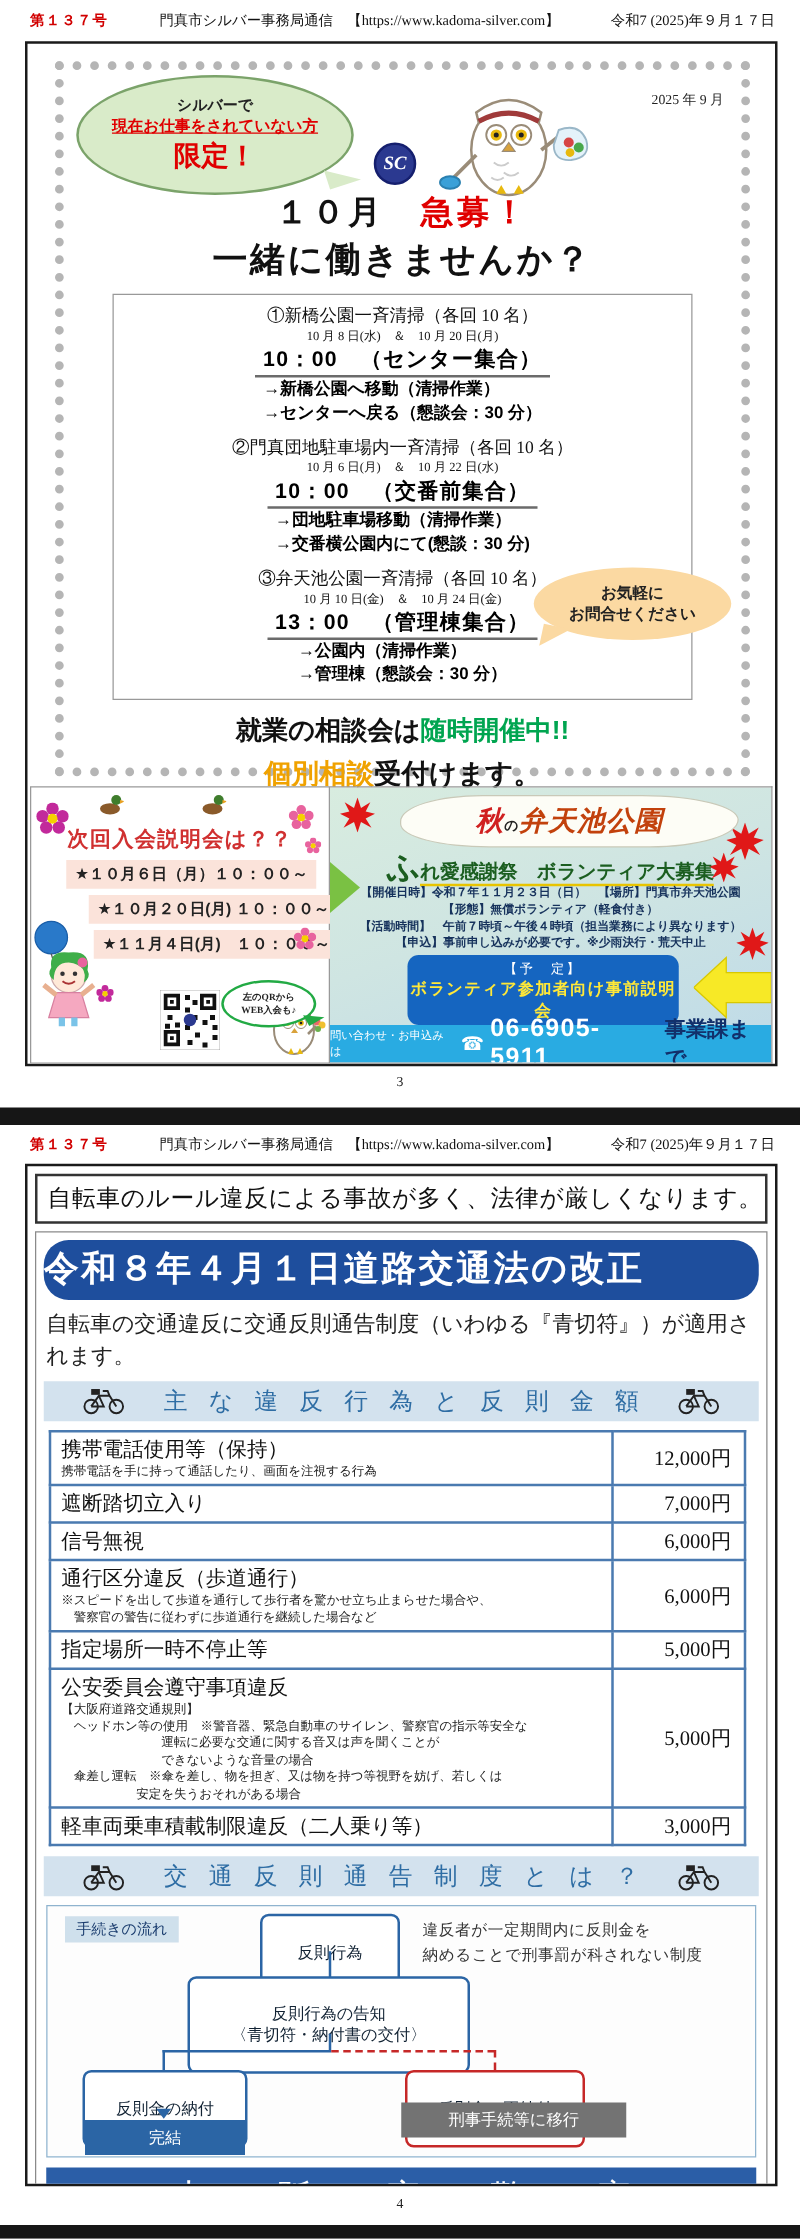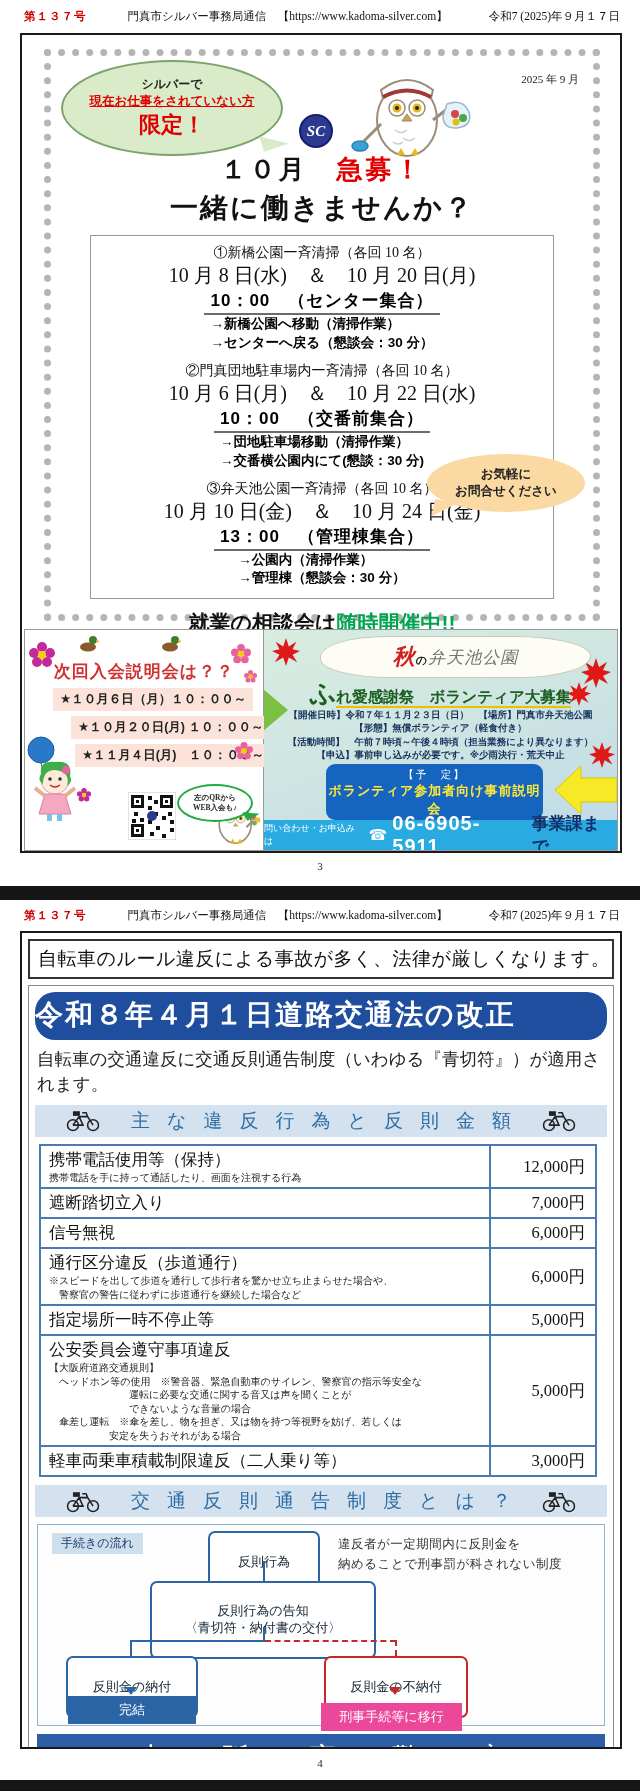--- a/index.html
+++ b/index.html
@@ -22,21 +22,21 @@
   .bg3 { font-size:22px; font-weight:bold; color:#e00000; }
   .sc-logo { position:absolute; left:248px; top:58px; width:34px; height:34px; border-radius:50%; background:#2b3990; color:#fff; font-style:italic; font-weight:bold; font-size:15px; display:flex; align-items:center; justify-content:center; border:2px solid #151f6e; }
   .owl-big { position:absolute; left:292px; top:6px; }
   .flyer-date { position:absolute; right:14px; top:16px; font-size:11px; color:#222; }
   .flyer-title { font-size:26px; font-weight:bold; letter-spacing:3px; color:#111; }
   .flyer-title .red { color:#e00000; }
   .flyer-subtitle { font-size:28px; font-weight:bold; color:#111; letter-spacing:2px; margin-top:2px; }
   .jobs-box { width:464px; margin:8px auto 0; border:1px solid #999; padding:8px 4px 10px; }
   .job { margin-bottom:9px; }
   .job .heading { font-size:14px; color:#111; }
-  .job .dates { font-size:20px; color:#111; }
+  .job .dates { font-size:10px; color:#111; }
   .job .time { display:inline-block; font-size:17px; font-weight:bold; letter-spacing:1px; border-bottom:2.5px solid #6b6b6b; padding:0 6px 1px; }
   .job .steps { display:inline-block; text-align:left; font-size:13.5px; font-weight:bold; line-height:1.4; white-space:pre-line; }
   .bubble-orange { position:absolute; right:8px; top:398px; width:158px; height:58px; background:#fbd9a2; border-radius:50%; display:flex; flex-direction:column; justify-content:center; align-items:center; z-index:2; font-size:12.5px; font-weight:bold; color:#222; }
   .bubble-orange:after { content:""; position:absolute; left:6px; bottom:-7px; width:0; height:0; border-style:solid; border-width:18px 22px 0 0; border-color:#fbd9a2 transparent transparent transparent; transform:rotate(12deg); }
   .consult1 { margin-top:10px; font-size:21px; font-weight:bold; color:#111; }
   .consult1 .green { color:#00a550; }
   .consult2 { margin-top:6px; font-size:22px; font-weight:bold; color:#111; }
   .consult2 .orange { color:#f0a200; }
   .worktypes { margin-top:5px; font-size:12.5px; font-weight:bold; color:#111; }
   .apply { margin-top:10px; font-size:14.5px; font-weight:bold; color:#1a78c8; }
@@ -49,21 +49,21 @@
   .girl { position:absolute; left:0; top:92px; }
   .qr { position:absolute; left:103px; top:162px; }
   .bubble-qr { position:absolute; left:152px; top:154px; width:76px; height:38px; background:#fff; border:2px solid #22aa44; border-radius:50%; display:flex; flex-direction:column; justify-content:center; align-items:center; font-size:7.5px; font-weight:bold; color:#222; z-index:2; }
   .bubble-qr:after { content:""; position:absolute; right:-7px; bottom:2px; width:0; height:0; border-style:solid; border-width:10px 0 0 14px; border-color:transparent transparent transparent #22aa44; transform:rotate(-30deg); }
   .owl-small { position:absolute; right:0; top:162px; }
 
   .rightpanel { position:relative; flex:1; border:1px solid #999; border-left:none; background:linear-gradient(160deg,#d8ecdf 0%,#cfe5e2 45%,#bedae8 100%); overflow:hidden; }
   .cloud { position:absolute; left:56px; right:26px; top:6px; height:42px; background:#fdfdf6; border:1px solid #c9c9b8; border-radius:46% 54% 50% 50% / 95% 90% 100% 85%; display:flex; align-items:center; justify-content:center; }
   .cloud .aki { color:#d02020; font-size:22px; font-weight:bold; font-style:italic; }
   .cloud .no { color:#222; font-size:11px; font-weight:bold; margin:6px 1px 0; }
-  .cloud .park { color:#737373; font-size:17px; font-weight:normal; font-style:italic; letter-spacing:1px; }
+  .cloud .park { color:#c2410c; font-size:22px; font-weight:bold; font-style:italic; letter-spacing:1px; }
   .rp-main { position:absolute; left:4px; right:4px; top:46px; text-align:center; color:#1b5e20; font-weight:bold; white-space:nowrap; }
   .rp-main .lead { font-size:26px; }
   .rp-main .rest { font-size:15.5px; border-bottom:2.5px solid #e8c400; padding-bottom:1px; }
   .rp-details { position:absolute; left:0; right:0; top:78px; text-align:center; font-size:9.5px; font-weight:bold; color:#16325c; line-height:1.4; }
   .planbox { position:absolute; left:62px; right:74px; top:134px; height:56px; background:#1565c0; border-radius:9px; text-align:center; color:#fff; padding-top:4px; }
   .planbox .plabel { font-size:10.5px; letter-spacing:2px; }
   .planbox .ptitle { font-size:13px; font-weight:bold; color:#ffe838; letter-spacing:1px; }
   .planbox .pwhen { font-size:9px; font-weight:bold; color:#ffe838; margin-top:2px; }
   .arrow-left { position:absolute; right:0; top:132px; }
   .contactbar { position:absolute; left:0; right:0; bottom:0; height:30px; background:#29abe2; display:flex; align-items:center; justify-content:center; gap:5px; }
@@ -103,21 +103,21 @@
   .vl3 { left:92px; top:115px; height:16px; }
   .hred { position:absolute; left:227px; top:115px; width:131px; border-top:2.5px dashed #c62828; }
   .vlred { position:absolute; left:357px; top:115px; height:16px; border-left:2.5px dashed #c62828; }
   .payb { left:28px; top:131px; width:132px; }
   .nopayb { left:286px; top:131px; width:144px; border-color:#c62828; }
   .dna { position:absolute; width:0; height:0; border-style:solid; border-width:8px 6px 0 6px; }
   .dna-blue { left:87px; top:162px; border-color:#2b65a5 transparent transparent transparent; }
   .dna-red { left:351px; top:162px; border-color:#c62828 transparent transparent transparent; }
   .endb { position:absolute; text-align:center; color:#fff; font-size:13px; padding:5px 0; font-family:"Liberation Sans","DejaVu Sans",sans-serif; }
   .endpay { left:30px; top:171px; width:128px; background:#2b65a5; }
-  .endnopay { left:283px; top:178px; width:141px; background:#ec4899; }
+  .endnopay { left:283px; top:157px; width:180px; background:#737373; }
   .police { margin:2px 2px 4px; background:#2b5ea7; color:#fff; text-align:center; font-size:29px; letter-spacing:56px; text-indent:56px; padding:5px 0 7px; white-space:nowrap; }
 </style>
 </head>
 <body>
 
 <div class="canvas">
 
   <div>
     <div class="pageheader" style="top:9px;">
       <span class="issue">第１３７号</span>

